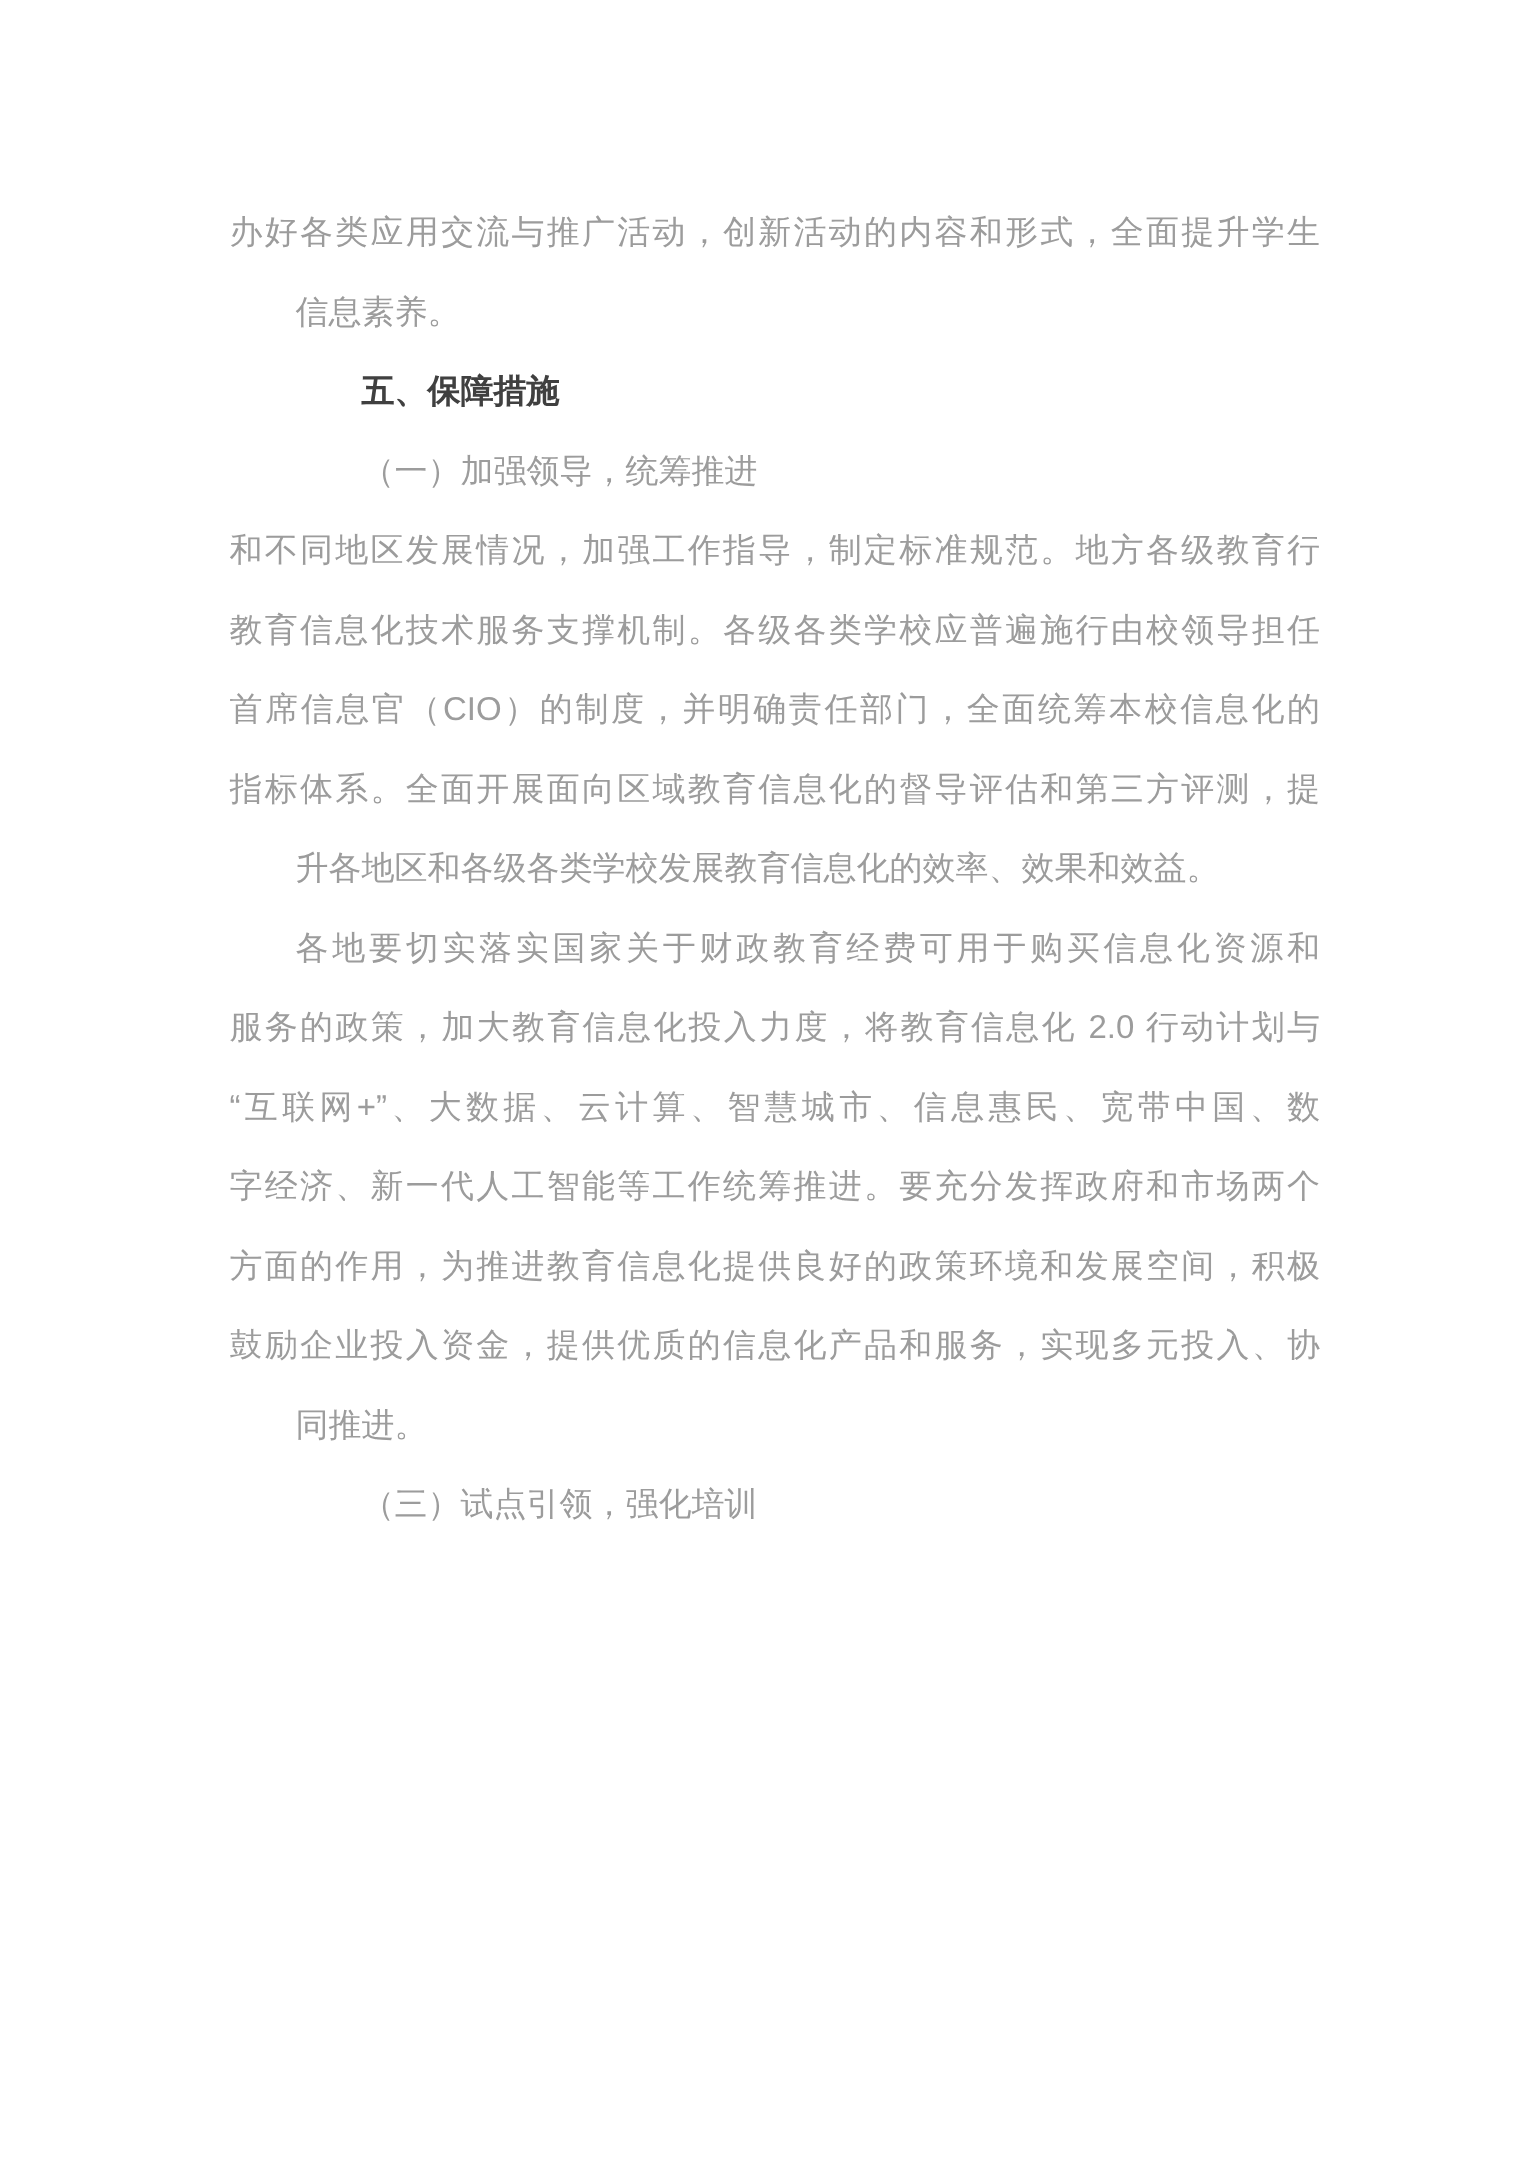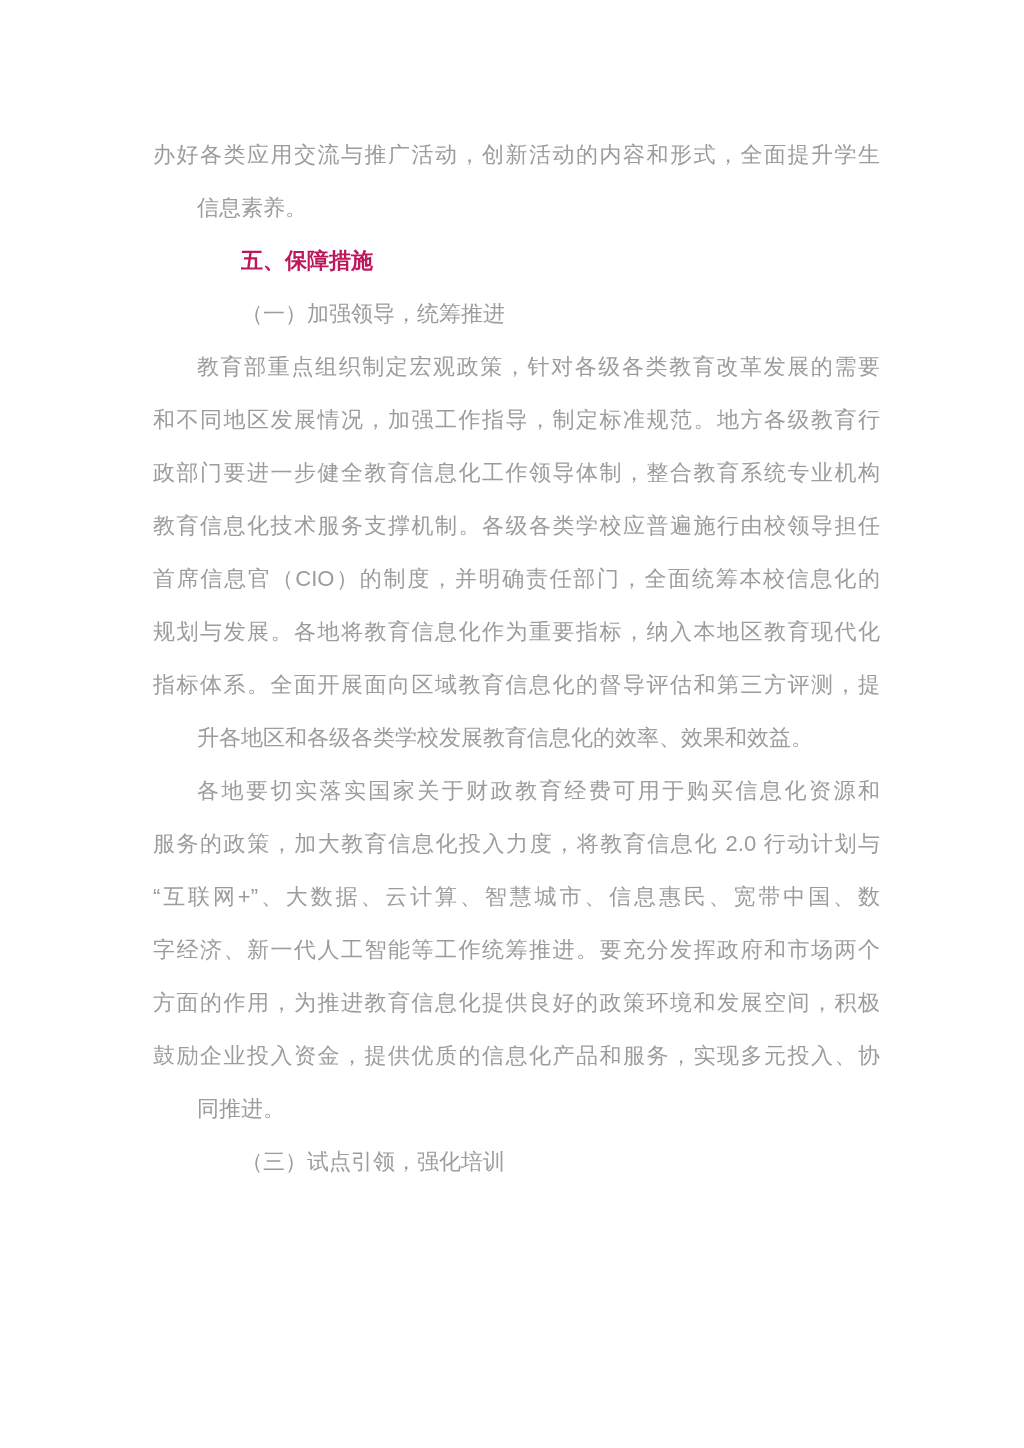--- a/index.html
+++ b/index.html
@@ -49,28 +49,25 @@
     font-weight: bold;
   }
 </style>
 </head>
 <body>
 
 <div class="page">
   <div class="doc-lines">
       <div class="line fill">办好各类应用交流与推广活动，创新活动的内容和形式，全面提升学生</div>
       <div class="line end">信息素养。</div>
-      <div class="line end indent bold" style="color: #be185d;">五、保障措施</div>
+      <div class="line end indent bold" style="color: #404040;">五、保障措施</div>
       <div class="line end indent">（一）加强领导，统筹推进</div>
-      <div class="line fill indent">教育部重点组织制定宏观政策，针对各级各类教育改革发展的需要</div>
       <div class="line fill">和不同地区发展情况，加强工作指导，制定标准规范。地方各级教育行</div>
-      <div class="line fill">政部门要进一步健全教育信息化工作领导体制，整合教育系统专业机构</div>
       <div class="line fill">教育信息化技术服务支撑机制。各级各类学校应普遍施行由校领导担任</div>
       <div class="line fill">首席信息官（CIO）的制度，并明确责任部门，全面统筹本校信息化的</div>
-      <div class="line fill">规划与发展。各地将教育信息化作为重要指标，纳入本地区教育现代化</div>
       <div class="line fill">指标体系。全面开展面向区域教育信息化的督导评估和第三方评测，提</div>
       <div class="line end">升各地区和各级各类学校发展教育信息化的效率、效果和效益。</div>
       <div class="line fill indent">各地要切实落实国家关于财政教育经费可用于购买信息化资源和</div>
       <div class="line fill">服务的政策，加大教育信息化投入力度，将教育信息化 2.0 行动计划与</div>
       <div class="line fill">“互联网+”、大数据、云计算、智慧城市、信息惠民、宽带中国、数</div>
       <div class="line fill">字经济、新一代人工智能等工作统筹推进。要充分发挥政府和市场两个</div>
       <div class="line fill">方面的作用，为推进教育信息化提供良好的政策环境和发展空间，积极</div>
       <div class="line fill">鼓励企业投入资金，提供优质的信息化产品和服务，实现多元投入、协</div>
       <div class="line end">同推进。</div>
       <div class="line end indent">（三）试点引领，强化培训</div>

